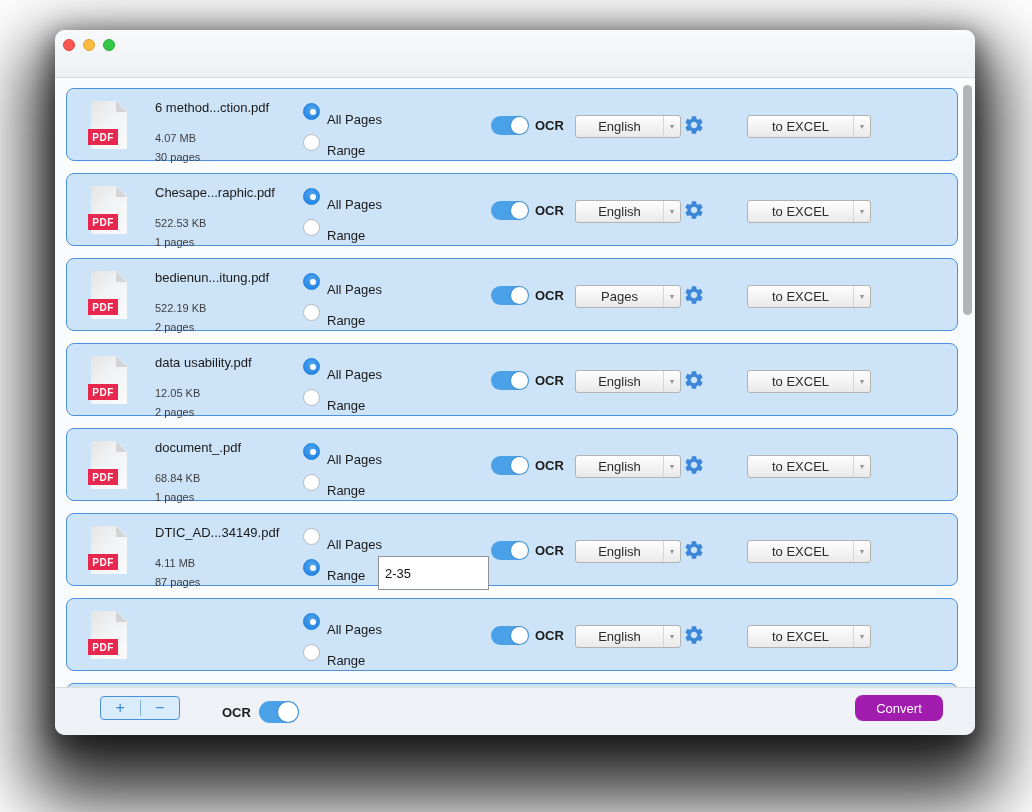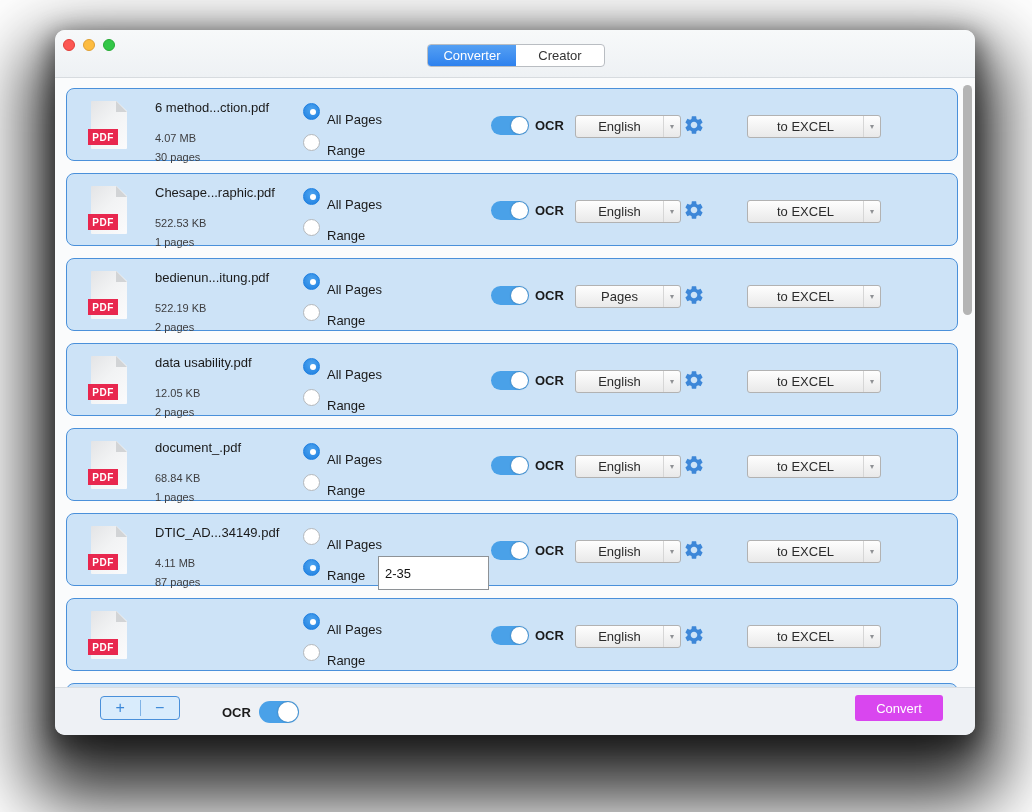--- a/index.html
+++ b/index.html
@@ -91,21 +91,21 @@
     background:#fff; box-shadow:0 0 2px rgba(0,0,0,0.35); left:1px;
   }
   .toggle.on .knob { left:auto; right:1px; }
   .ocr-text { font-size:13px; font-weight:600; color:#1a1a1a; margin-left:6px; }
 
   .select {
     position:absolute; top:26px; height:23px; border:1px solid #b2b2b2; border-radius:3px;
     background:linear-gradient(#fefefe,#e9e9e9); display:flex; align-items:center; cursor:default;
   }
   .lang-select { left:508px; width:106px; }
-  .out-select  { left:680px; width:134px;justify-content:flex-end; }
+  .out-select  { left:680px; width:124px;justify-content:flex-end; }
   .select-text { flex:1; text-align:center; font-size:13px; color:#2b2b2b; }
   .select-arrow {
     width:17px; height:100%; display:flex; align-items:center; justify-content:center;
     color:#8f9194; font-size:8px; border-left:1px solid #d6d6d6; flex:none;
   }
 
   .gear { position:absolute; left:616px; top:25px; width:22px; height:22px; cursor:default; }
   .gear svg { width:22px; height:22px; display:block; }
 
   
@@ -126,39 +126,35 @@
     flex:1; display:flex; align-items:center; justify-content:center;
     color:#3a87d8; font-size:16px; line-height:1; cursor:default;
   }
   .stepper .divider { width:1px; background:#7fb3e6; margin:3px 0; }
   .footer-ocr { position:absolute; left:167px; top:13px; display:flex; align-items:center; }
   .footer-ocr .ocr-text { margin:0 8px 0 0; }
   .footer .toggle { width:40px; height:22px; border-radius:11px; }
   .footer .toggle .knob { width:20px; height:20px; }
   .convert-btn {
     position:absolute; left:800px; top:7px; width:88px; height:26px;
-    background:#d946ef; border:none; border-radius:3px;
+    background:#a21caf; border:none; border-radius:8px;
     color:#fff; font-size:13px; font-family:"Liberation Sans","DejaVu Sans",sans-serif;
     display:flex; align-items:center; justify-content:center; cursor:default;
   }
 </style>
 </head>
 <body>
 
 <div class="stage">
   <div class="app-window">
 
     <div class="titlebar">
       <div class="light red"></div>
       <div class="light yellow"></div>
       <div class="light green"></div>
-      <div class="seg-control">
-        <div class="seg active">Converter</div>
-        <div class="seg">Creator</div>
-      </div>
     </div>
 
     <div class="file-list">
         <div class="row-card" style="top: 9px;">
     <div class="pdf-icon">
       <div class="pdf-page"></div>
       <div class="pdf-fold"></div>
       <div class="pdf-badge">PDF</div>
     </div>
     <div class="file-info">

